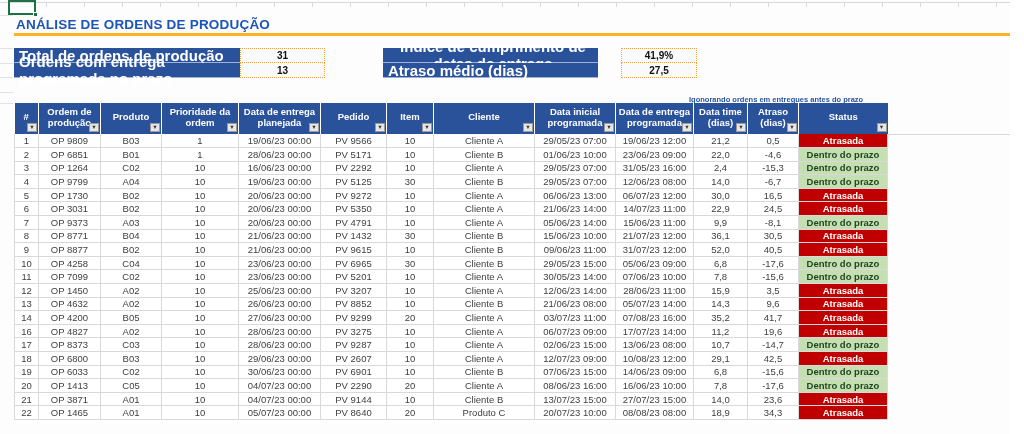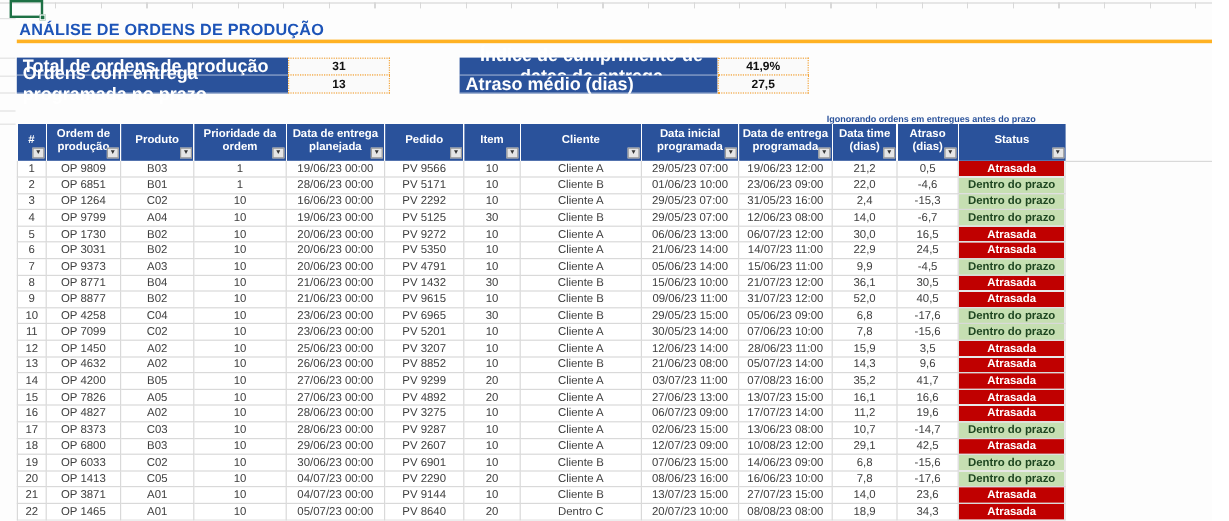--- a/index.html
+++ b/index.html
@@ -31,21 +31,21 @@
   .summary-right{left:383px;top:48px;text-align:center;}
   .srow{display:flex;height:15px;}
   .slabel{background:var(--c-blue);color:#fff;font-size:15px;font-weight:bold;
     display:flex;align-items:center;padding-left:5px;border-bottom:1px solid rgba(255,255,255,.55);}
   .summary-left .slabel{width:226px;}
   .summary-right .slabel{width:215px;}
   .svalue{background:#FAFAFA;color:#111;font-size:10px;font-weight:bold;display:flex;align-items:center;justify-content:center;
     border:1px dotted var(--c-dot);margin-top:-1px;}
   .srow:first-child .svalue{margin-top:0;}
   .summary-left .svalue{width:85px;}
-  .summary-right .svalue{width:76px;}
+  .summary-right .svalue{width:76px;margin-left:23px;}
   .side-note{position:absolute;left:689px;top:61px;font-size:7.5px;font-weight:bold;color:var(--c-blue);white-space:nowrap;margin-top:34px;}
 
   
   table.orders{position:absolute;left:14px;top:103px;border-collapse:collapse;table-layout:fixed;
     font-size:9.5px;color:var(--c-text);background:#fff;}
   table.orders th{background:var(--c-blue);color:#fff;font-weight:bold;font-size:9.5px;line-height:10.5px;
     height:31px;text-align:center;vertical-align:middle;position:relative;
     border-right:1px solid rgba(255,255,255,.45);padding:1px 2px 3px 2px;}
   table.orders th:last-child{border-right:none;}
   .filter-btn{position:absolute;right:1px;bottom:2px;width:10px;height:9px;background:#E6E6E6;border:1px solid #9A9A9A;
@@ -232,21 +232,21 @@
           <td>OP 9373</td>
           <td>A03</td>
           <td>10</td>
           <td>20/06/23 00:00</td>
           <td>PV 4791</td>
           <td>10</td>
           <td>Cliente A</td>
           <td>05/06/23 14:00</td>
           <td>15/06/23 11:00</td>
           <td>9,9</td>
-          <td>-4,5</td>
+          <td>-8,1</td>
           <td class="status-cell status-ok">Dentro do prazo</td>
         </tr>
         <tr>
           <td>8</td>
           <td>OP 8771</td>
           <td>B04</td>
           <td>10</td>
           <td>21/06/23 00:00</td>
           <td>PV 1432</td>
           <td>30</td>
@@ -341,35 +341,20 @@
           <td>PV 9299</td>
           <td>20</td>
           <td>Cliente A</td>
           <td>03/07/23 11:00</td>
           <td>07/08/23 16:00</td>
           <td>35,2</td>
           <td>41,7</td>
           <td class="status-cell status-late">Atrasada</td>
         </tr>
         <tr>
-          <td>15</td>
-          <td>OP 7826</td>
-          <td>A05</td>
-          <td>10</td>
-          <td>27/06/23 00:00</td>
-          <td>PV 4892</td>
-          <td>20</td>
-          <td>Cliente A</td>
-          <td>27/06/23 13:00</td>
-          <td>13/07/23 15:00</td>
-          <td>16,1</td>
-          <td>16,6</td>
-          <td class="status-cell status-late">Atrasada</td>
-        </tr>
-        <tr>
           <td>16</td>
           <td>OP 4827</td>
           <td>A02</td>
           <td>10</td>
           <td>28/06/23 00:00</td>
           <td>PV 3275</td>
           <td>10</td>
           <td>Cliente A</td>
           <td>06/07/23 09:00</td>
           <td>17/07/23 14:00</td>
@@ -453,21 +438,21 @@
           <td class="status-cell status-late">Atrasada</td>
         </tr>
         <tr>
           <td>22</td>
           <td>OP 1465</td>
           <td>A01</td>
           <td>10</td>
           <td>05/07/23 00:00</td>
           <td>PV 8640</td>
           <td>20</td>
-          <td>Dentro C</td>
+          <td>Produto C</td>
           <td>20/07/23 10:00</td>
           <td>08/08/23 08:00</td>
           <td>18,9</td>
           <td>34,3</td>
           <td class="status-cell status-late">Atrasada</td>
         </tr>
       </tbody>
   </table>
 
 </div>

